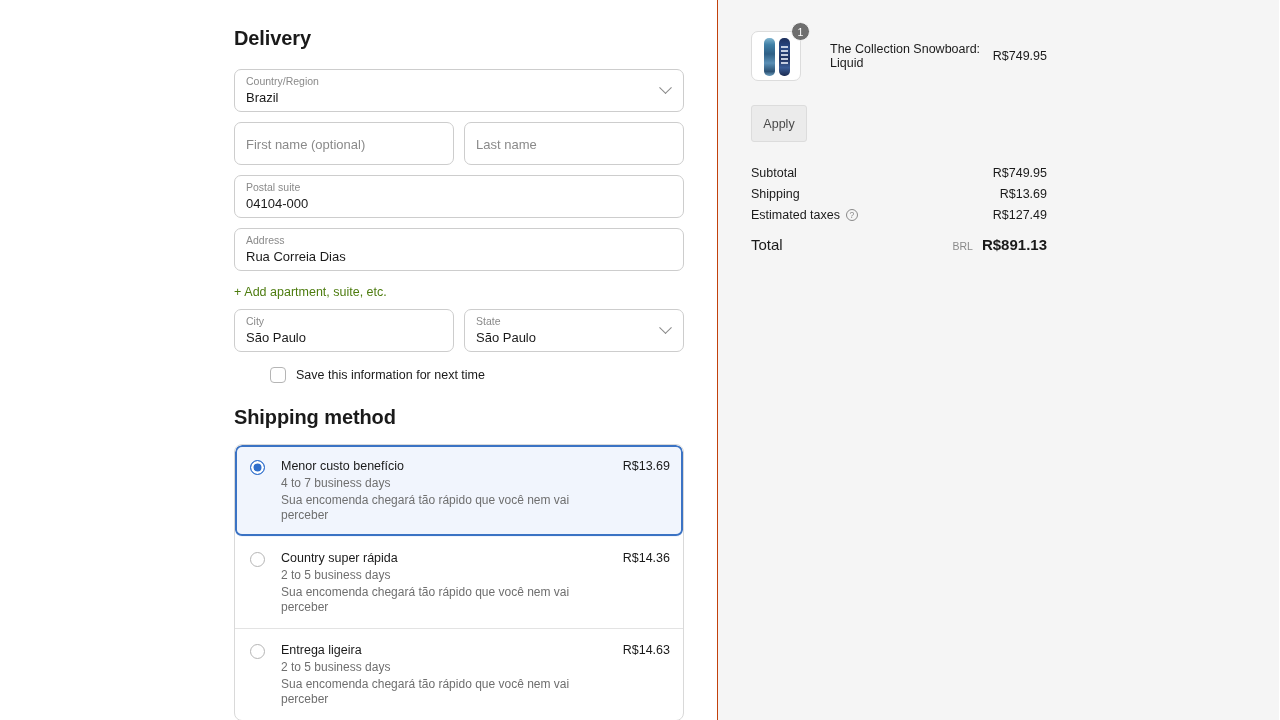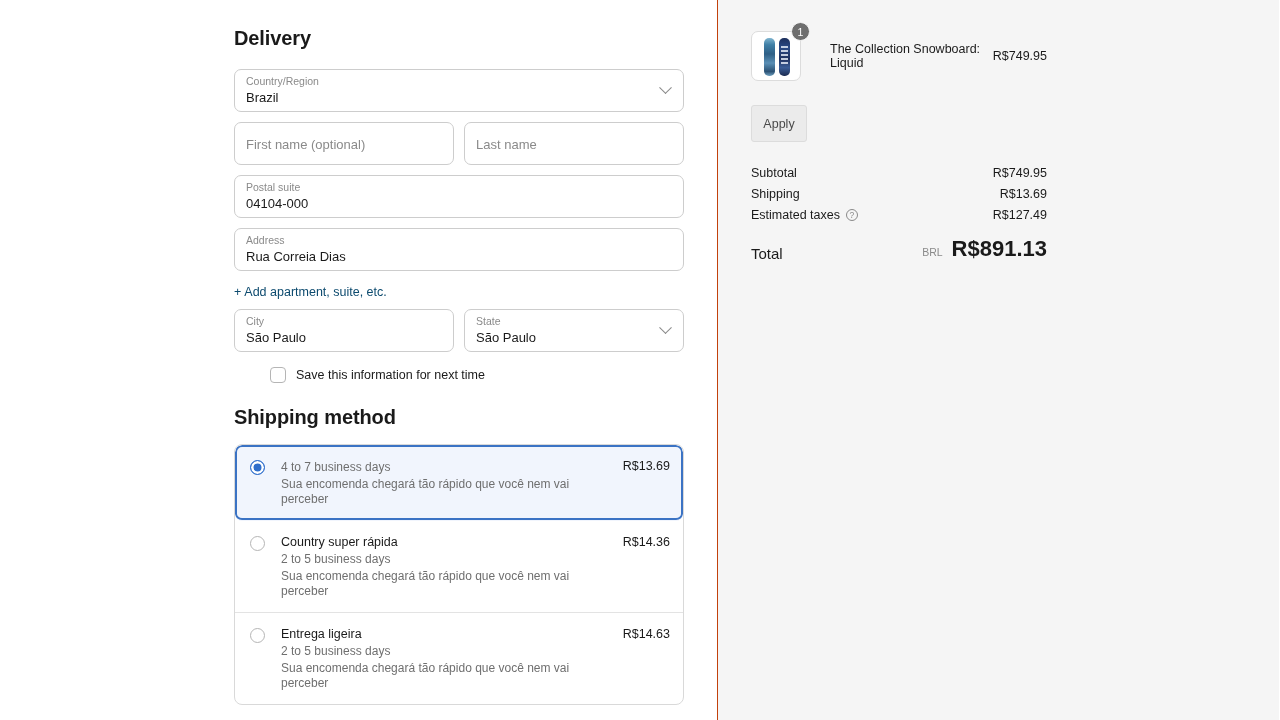--- a/index.html
+++ b/index.html
@@ -53,21 +53,21 @@
     transform: rotate(45deg) translate(-2px,-2px);
   }
   .row2 { display: flex; gap: 10px; }
   .row2 > .field { width: 242px; }
 
   .mt10 { margin-top: 10px; }
   .mt9  { margin-top: 9px; }
 
   .add-link {
     display: inline-block; margin-top: 13px;
-    font-size: 12.5px; color: #0c4a6e; line-height: 16px; cursor: pointer;
+    font-size: 12.5px; color: #4d7c0f; line-height: 16px; cursor: pointer;
   }
   .add-link .plus { margin-right: 3px; }
 
   .save-row { display: flex; align-items: center; margin-top: 15px; padding-left: 36px; }
   .checkbox {
     width: 16px; height: 16px; border: 1px solid #b5b5b5;
     border-radius: 4px; background: #fff; flex: 0 0 auto;
   }
   .save-label { font-size: 12.5px; color: #1a1a1a; margin-left: 10px; }
 
@@ -172,21 +172,21 @@
     border: 1px solid #8a8a8a; color: #8a8a8a;
     font-size: 8.5px; line-height: 1; margin-left: 6px; cursor: pointer;
   }
   .grand-row {
     display: flex; align-items: flex-end; justify-content: space-between;
     margin-top: 14px;
   }
   .grand-label { font-size: 15px; color: #1a1a1a; font-weight: 400; }
   .grand-right { display: flex; align-items: baseline; }
   .currency-code { font-size: 10.5px; color: #8a8a8a; margin-right: 9px; }
-  .grand-value { font-size: 22px; font-weight: 700; color: #1a1a1a; }
+  .grand-value { font-size: 15px; font-weight: 700; color: #1a1a1a; }
 </style>
 </head>
 <body>
 
 <div class="page">
 
   <div class="left-pane">
     <div class="form-col">
 
       <h2 class="section-title delivery-title">Delivery</h2>
@@ -246,20 +246,21 @@
 
       
       <div style="margin-top:22px">
         <h2 class="section-title shipping-title">Shipping method</h2>
 
         <div class="ship-wrap">
 
           <div class="ship-opt selected">
             <span class="radio on"></span>
             <div class="ship-body">
+              <div class="ship-name">Menor custo benefício</div>
               <div class="ship-days">4 to 7 business days</div>
               <div class="ship-note">Sua encomenda chegará tão rápido que você nem vai perceber</div>
             </div>
             <div class="ship-price">R$13.69</div>
           </div>
 
           <div class="ship-opt">
             <span class="radio"></span>
             <div class="ship-body">
               <div class="ship-name">Country super rápida</div>

